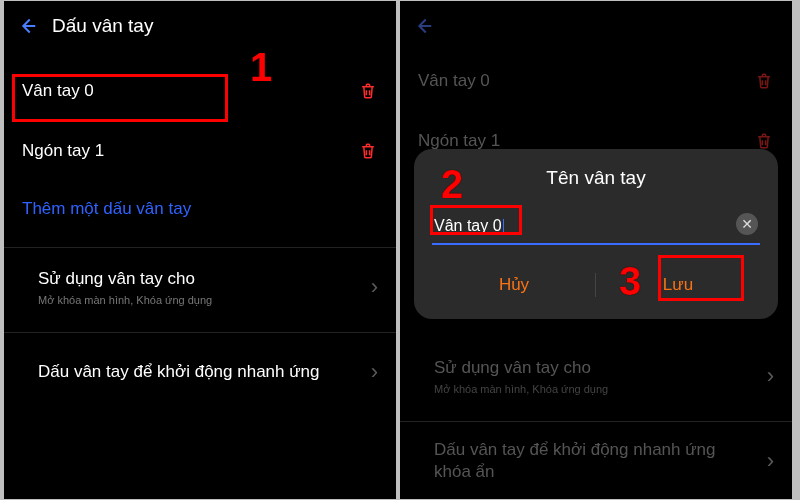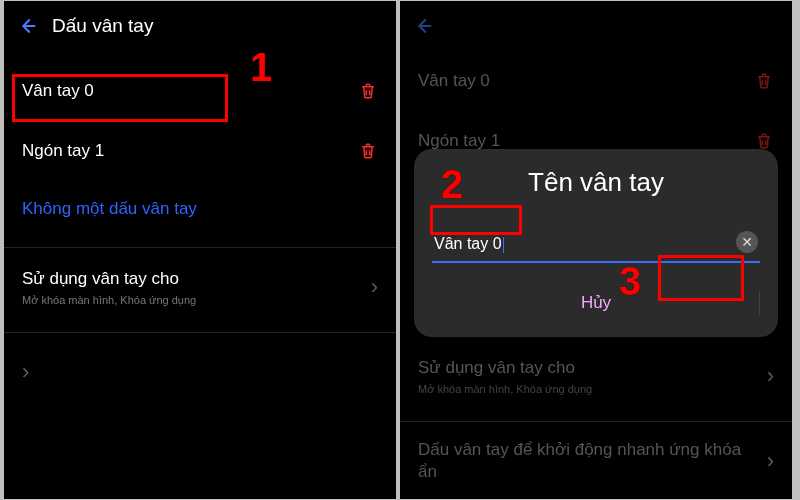--- a/index.html
+++ b/index.html
@@ -66,21 +66,21 @@
     font-size: 17px;
     padding: 18px;
   }
   .section-row {
     padding: 12px 18px;
     display: flex;
     align-items: center;
     justify-content: space-between;
     min-height: 70px;
   }
-  .section-row .txt { flex: 1; padding-right: 10px; }
+  .section-row .txt { flex: 1; padding-right: 10px; margin-left: 16px; }
   .section-title { color: #fff; font-size: 17px; line-height: 1.3; }
   .section-sub { color: #777; font-size: 11px; margin-top: 4px; }
 
   .hr {
     border: none;
     border-top: 1px solid #222;
     margin: 10px 0 4px;
   }
 
   
@@ -111,23 +111,23 @@
     left: 14px;
     top: 148px;
     width: 364px;
     background: #2b2b2b;
     border-radius: 18px;
     padding: 18px 18px 14px;
   }
   .dialog-title {
     color: #fff;
     text-align: center;
-    font-size: 26px;
+    font-size: 19px;
     font-weight: 500;
-    margin-bottom: 31px;
+    margin-bottom: 22px;
   }
   .dialog-input-wrap {
     position: relative;
     margin-bottom: 4px;
   }
   .dialog-input {
     width: 100%;
     background: transparent;
     border: none;
     border-bottom: 2px solid #3a6cff;
@@ -150,21 +150,21 @@
     justify-content: center;
     font-size: 14px;
   }
   .dialog-actions {
     display: flex;
     margin-top: 20px;
   }
   .dialog-btn {
     flex: 1;
     text-align: center;
-    color: #f0abfc;
+    color: #f97316;
     font-size: 17px;
     padding: 10px 0;
     position: relative;
   }
   .dialog-btn.cancel::after {
     content: '';
     position: absolute;
     right: 0;
     top: 8px;
     bottom: 8px;
@@ -206,36 +206,39 @@
       </span>
     </div>
     <div class="fp-row">
       <span class="fp-label">Ngón tay 1</span>
       <span class="trash-icon">
         <svg viewBox="0 0 24 24" fill="none" stroke="currentColor" stroke-width="1.8">
             <path d="M5 7h14M10 7V5a1 1 0 011-1h2a1 1 0 011 1v2M7 7l1 12a1 1 0 001 1h6a1 1 0 001-1l1-12M10 11v6M14 11v6"></path>
           </svg>
       </span>
     </div>
-    <div class="add-link">Không một dấu vân tay</div>
+    <div class="add-link">Thêm một dấu vân tay</div>
   </div>
 
   <hr class="hr">
 
   <div class="section-row">
     <div class="txt">
       <div class="section-title">Sử dụng vân tay cho</div>
       <div class="section-sub">Mở khóa màn hình, Khóa ứng dụng</div>
     </div>
     <span class="chevron-icon">›</span>
   </div>
 
   <hr class="hr">
 
   <div class="section-row">
+    <div class="txt">
+      <div class="section-title">Dấu vân tay để khởi động nhanh ứng</div>
+    </div>
     <span class="chevron-icon">›</span>
   </div>
 
   <div class="redbox" style="left:8px; top:73px; width:216px; height:48px;"></div>
   <div class="callout" style="left:246px; top:44px;">1</div>
 </div>
 
 <div class="phone right dimmed">
   <div class="header">
     <span class="back-arrow">
@@ -285,20 +288,21 @@
   </div>
 
   <div class="dialog">
     <div class="dialog-title">Tên vân tay</div>
     <div class="dialog-input-wrap">
       <span class="dialog-input caret" style="display:inline-block; width:100%;">Vân tay 0</span>
       <span class="clear-btn">✕</span>
     </div>
     <div class="dialog-actions">
       <div class="dialog-btn cancel">Hủy</div>
+      <div class="dialog-btn">Lưu</div>
     </div>
   </div>
 
   <div class="callout" style="left:41px; top:161px;">2</div>
   <div class="redbox" style="left:30px; top:204px; width:92px; height:30px;"></div>
 
   <div class="redbox" style="left:258px; top:254px; width:86px; height:46px;"></div>
   <div class="callout" style="left:219px; top:258px;">3</div>
 </div>
 

